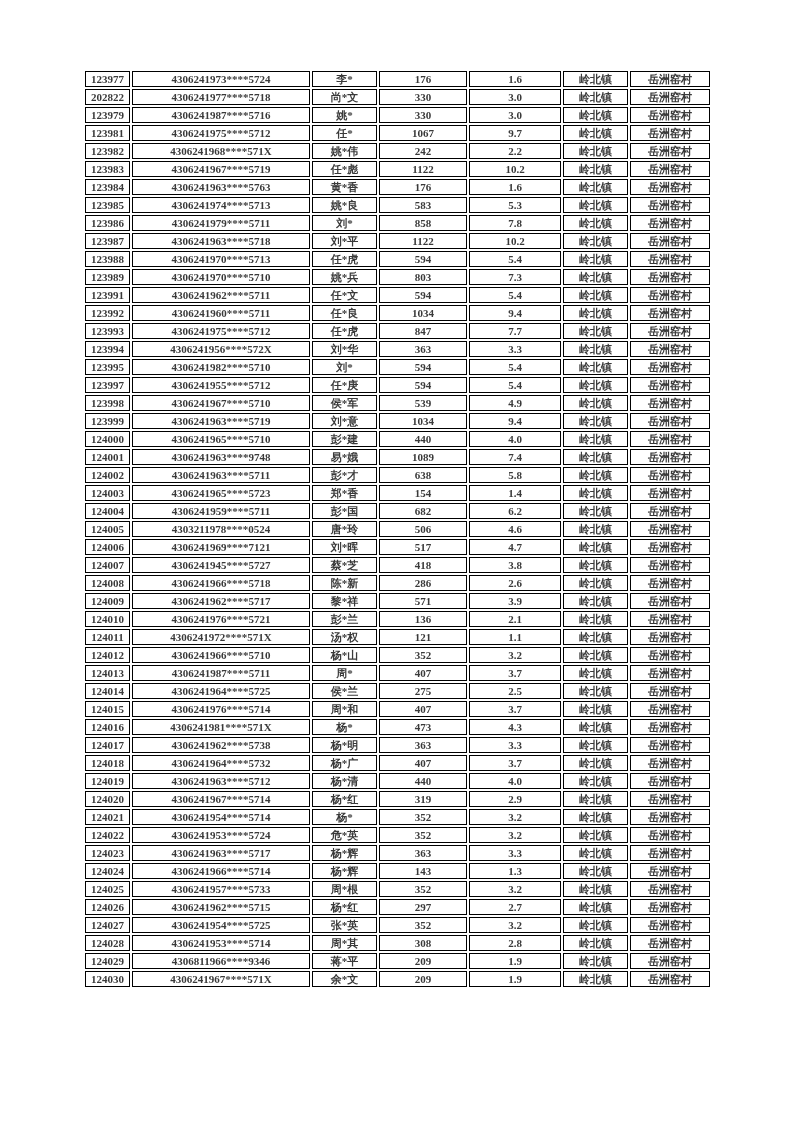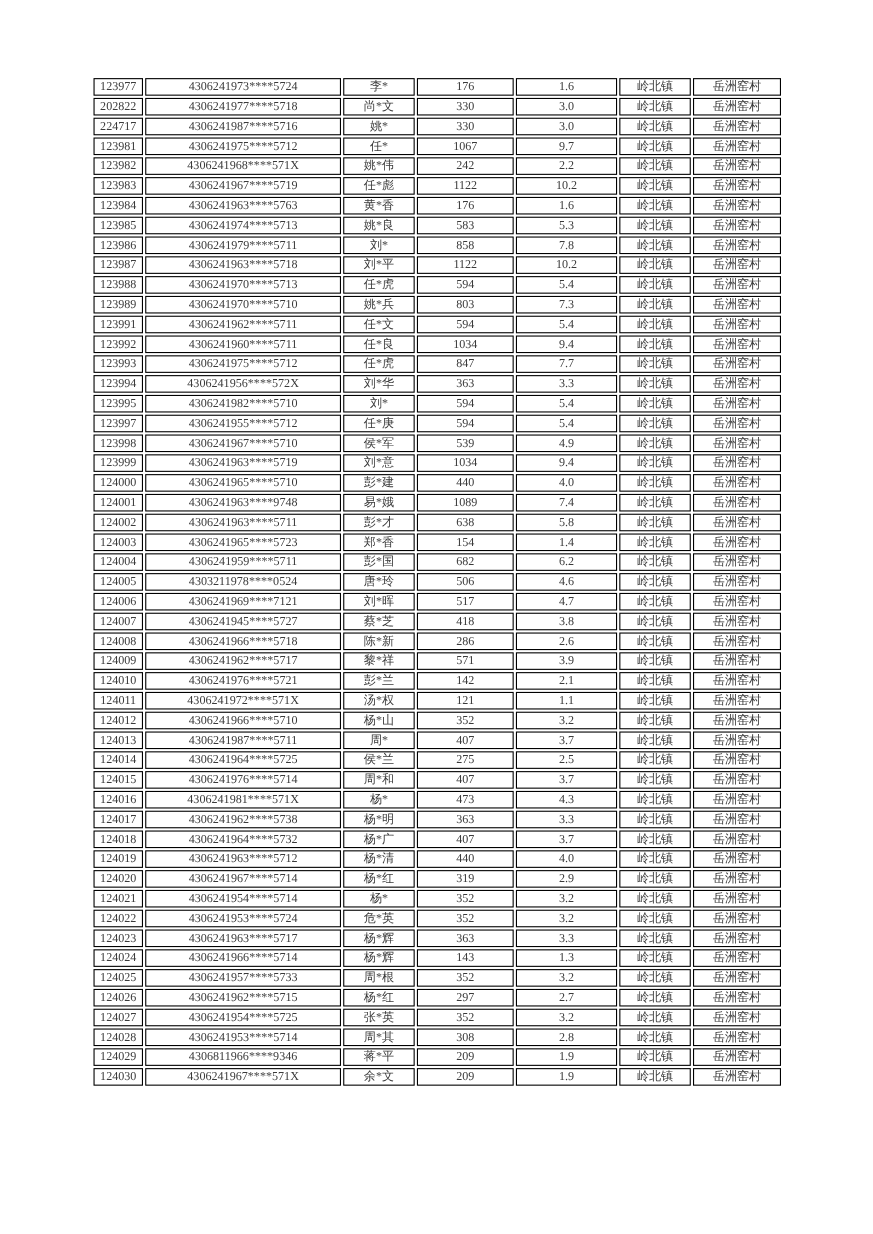--- a/index.html
+++ b/index.html
@@ -16,20 +16,21 @@
     background: #ffffff;
     overflow: hidden;
   }
   table.records {
     position: absolute;
     left: 83px; top: 69px;
     width: 629px;
     border-collapse: separate;
     border-spacing: 2px;
     table-layout: fixed;
+    font-weight: bold;
   }
   table.records td {
     border: 1px solid #000000;
     height: 14px;
     font-size: 11px;
     line-height: 14px;
     text-align: center;
     vertical-align: middle;
     white-space: nowrap;
     overflow: hidden;
@@ -71,21 +72,21 @@
         <tr>
           <td>202822</td>
           <td>4306241977****5718</td>
           <td>尚*文</td>
           <td>330</td>
           <td>3.0</td>
           <td>岭北镇</td>
           <td>岳洲窑村</td>
         </tr>
         <tr>
-          <td>224717</td>
+          <td>123979</td>
           <td>4306241987****5716</td>
           <td>姚*</td>
           <td>330</td>
           <td>3.0</td>
           <td>岭北镇</td>
           <td>岳洲窑村</td>
         </tr>
         <tr>
           <td>123981</td>
           <td>4306241975****5712</td>
@@ -326,21 +327,21 @@
           <td>黎*祥</td>
           <td>571</td>
           <td>3.9</td>
           <td>岭北镇</td>
           <td>岳洲窑村</td>
         </tr>
         <tr>
           <td>124010</td>
           <td>4306241976****5721</td>
           <td>彭*兰</td>
-          <td>142</td>
+          <td>136</td>
           <td>2.1</td>
           <td>岭北镇</td>
           <td>岳洲窑村</td>
         </tr>
         <tr>
           <td>124011</td>
           <td>4306241972****571X</td>
           <td>汤*权</td>
           <td>121</td>
           <td>1.1</td>

